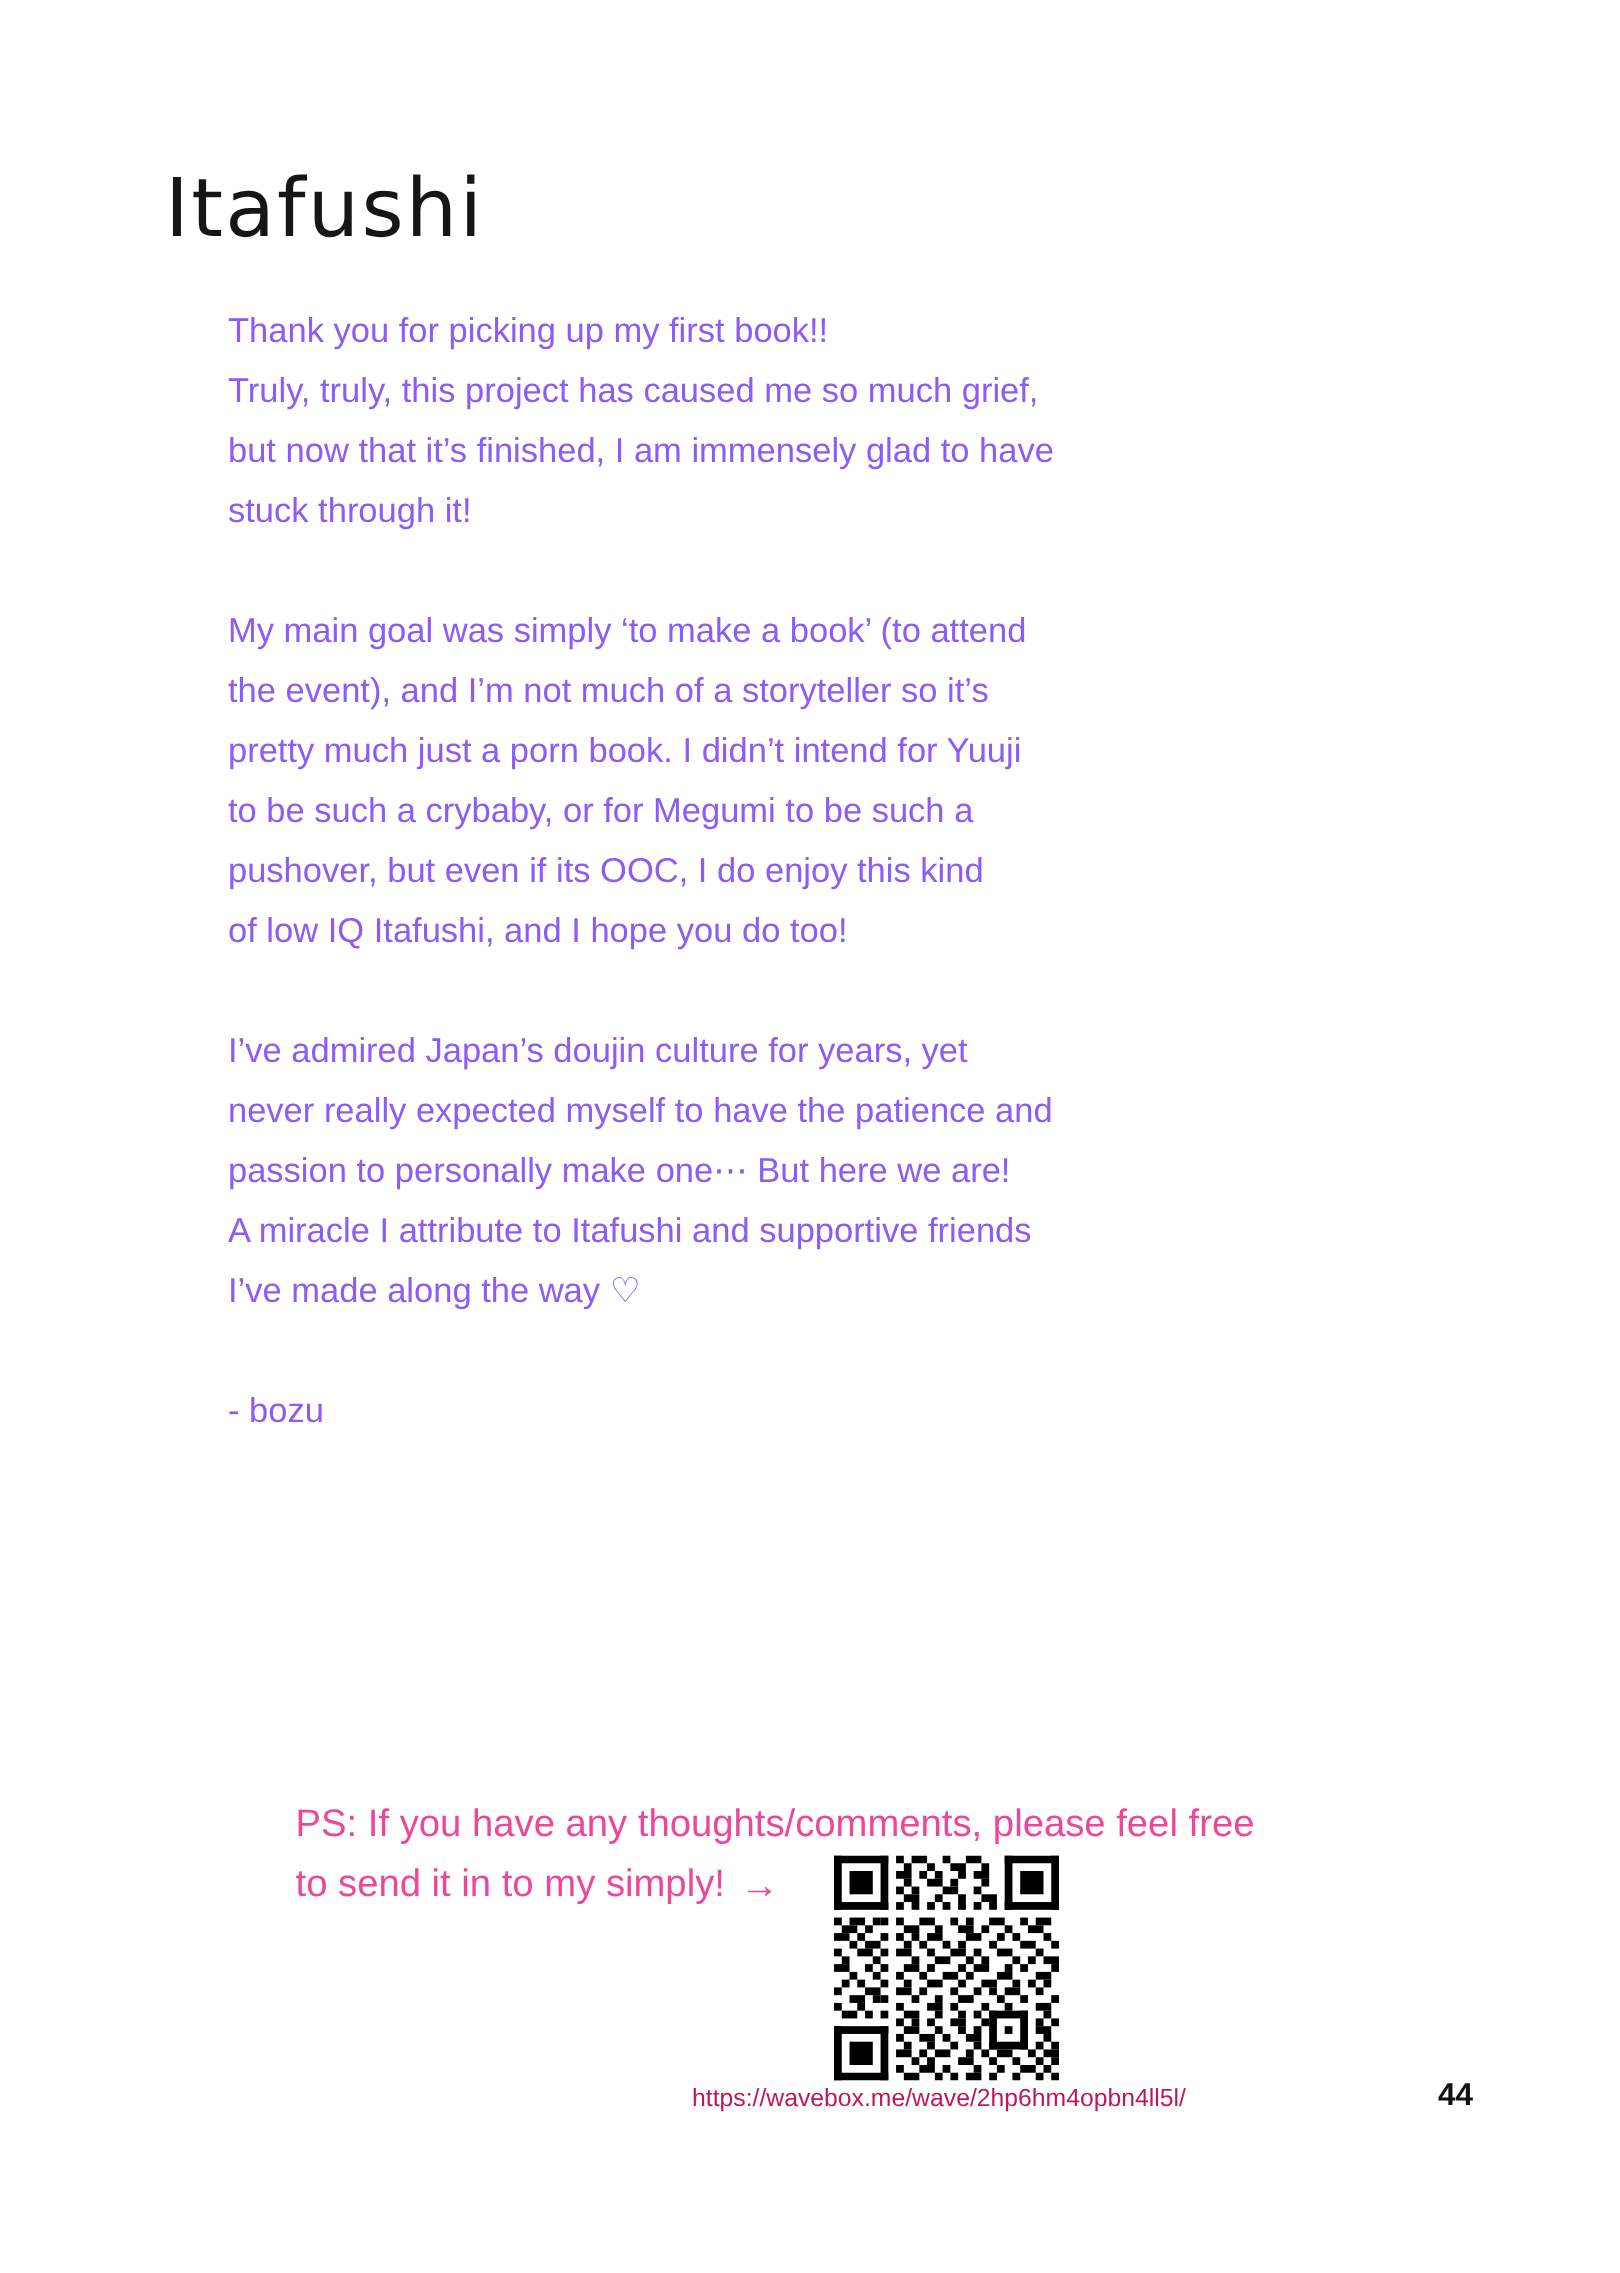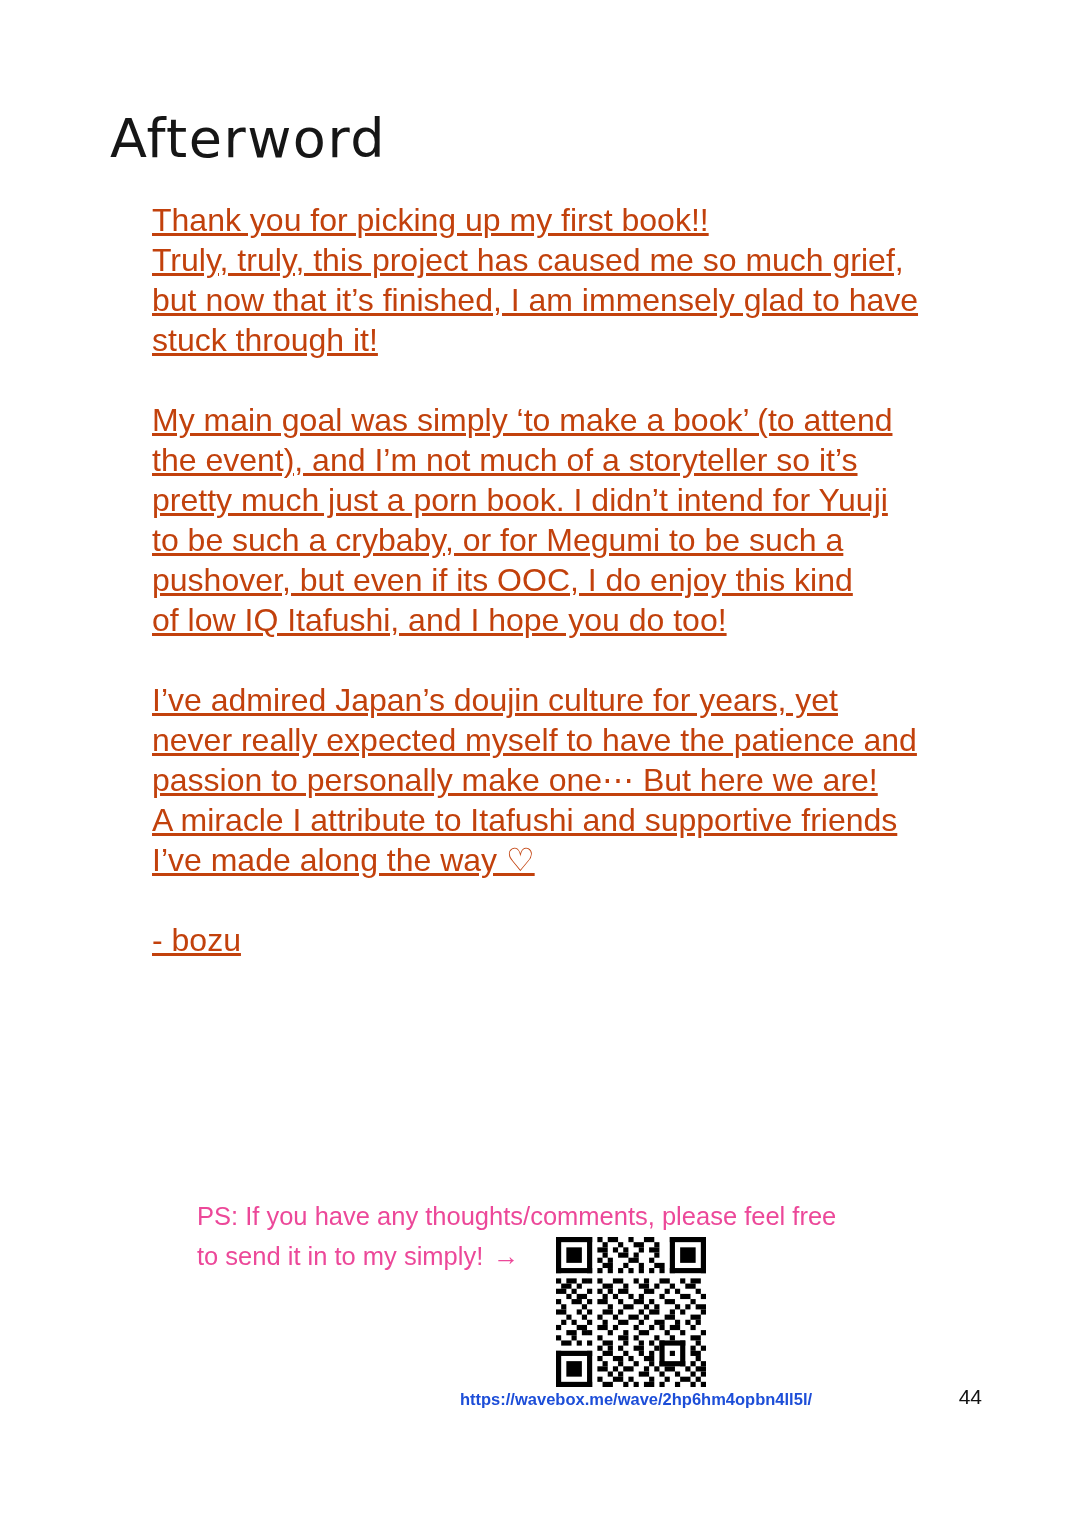--- a/index.html
+++ b/index.html
@@ -45,25 +45,24 @@
     letter-spacing: 0.5px;
     color: #1d1d1d;
     line-height: 1;
   }
 
   .body-text {
     position: absolute;
     left: 152px;
     top: 200px;
     width: 810px;
-    font-size: 32px;
+    font-size: 23px;
     line-height: 40px;
-    color: #c2410c;
+    color: #8b5cf6;
     font-weight: 400;
-    text-decoration: underline;
   }
   .para {
     margin: 0 0 40px 0;
     white-space: pre-line;
   }
   .para:last-child { margin-bottom: 11px; }
 
   .ps-block {
     position: absolute;
     left: 152px;
@@ -90,45 +89,44 @@
   }
   .qr {
     width: 150px;
     height: 150px;
     display: block;
     image-rendering: pixelated;
   }
 
   .qr-url {
     position: absolute;
-    left: 336px;
+    left: 326px;
     top: 1390px;
     width: 600px;
     text-align: center;
     font-size: 16.5px;
-    color: #1d4ed8;
-    font-weight: bold;
+    color: #be185d;
   }
 
   .page-number {
     position: absolute;
     right: 98px;
     top: 1385px;
     font-size: 21px;
-    font-weight: normal;
+    font-weight: bold;
     color: #121212;
   }
 </style>
 </head>
 <body>
 
 <div class="page">
 
   <div class="title-row">
-    <span class="title-main">Afterword</span>
+    <span class="title-main">Itafushi</span>
   </div>
 
   <div class="body-text">
     <p class="para">Thank you for picking up my first book!!
 Truly, truly, this project has caused me so much grief,
 but now that it’s finished, I am immensely glad to have
 stuck through it!</p>
     <p class="para">My main goal was simply ‘to make a book’ (to attend
 the event), and I’m not much of a storyteller so it’s
 pretty much just a porn book. I didn’t intend for Yuuji

